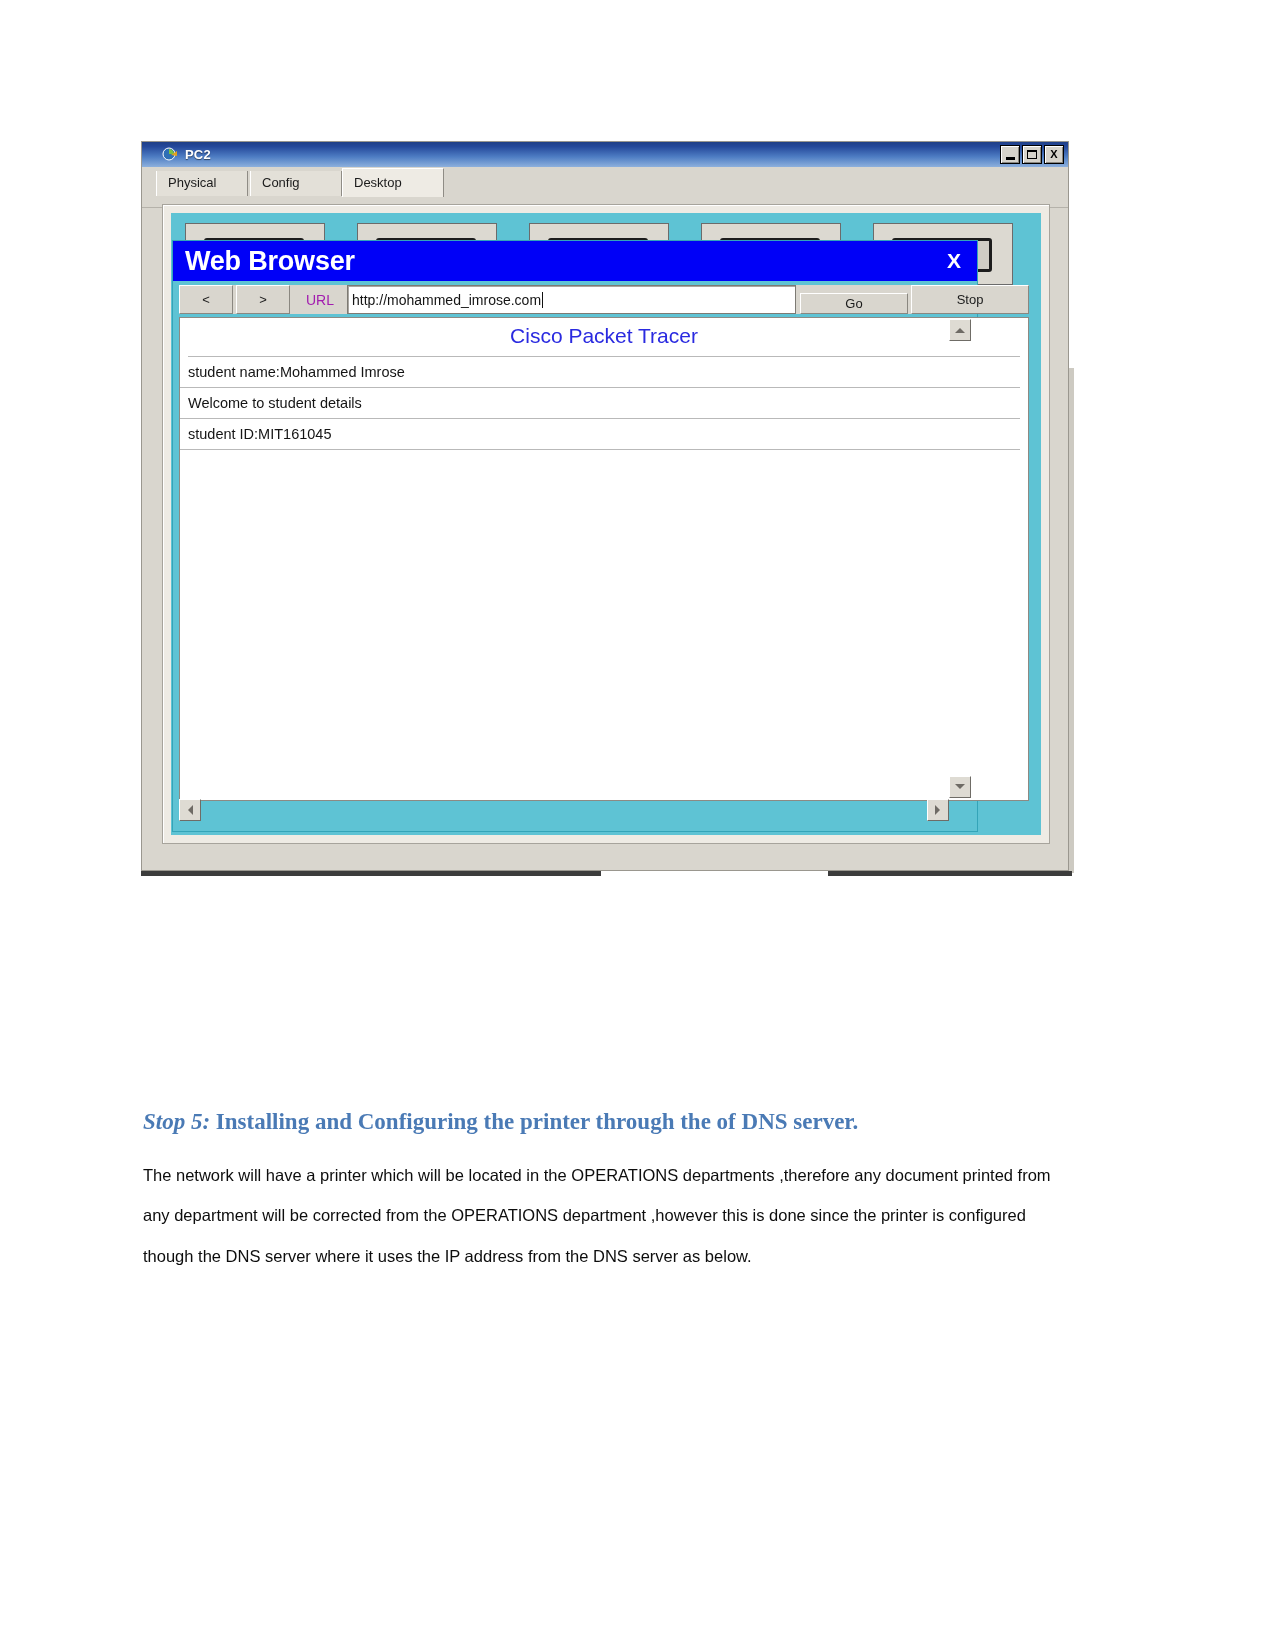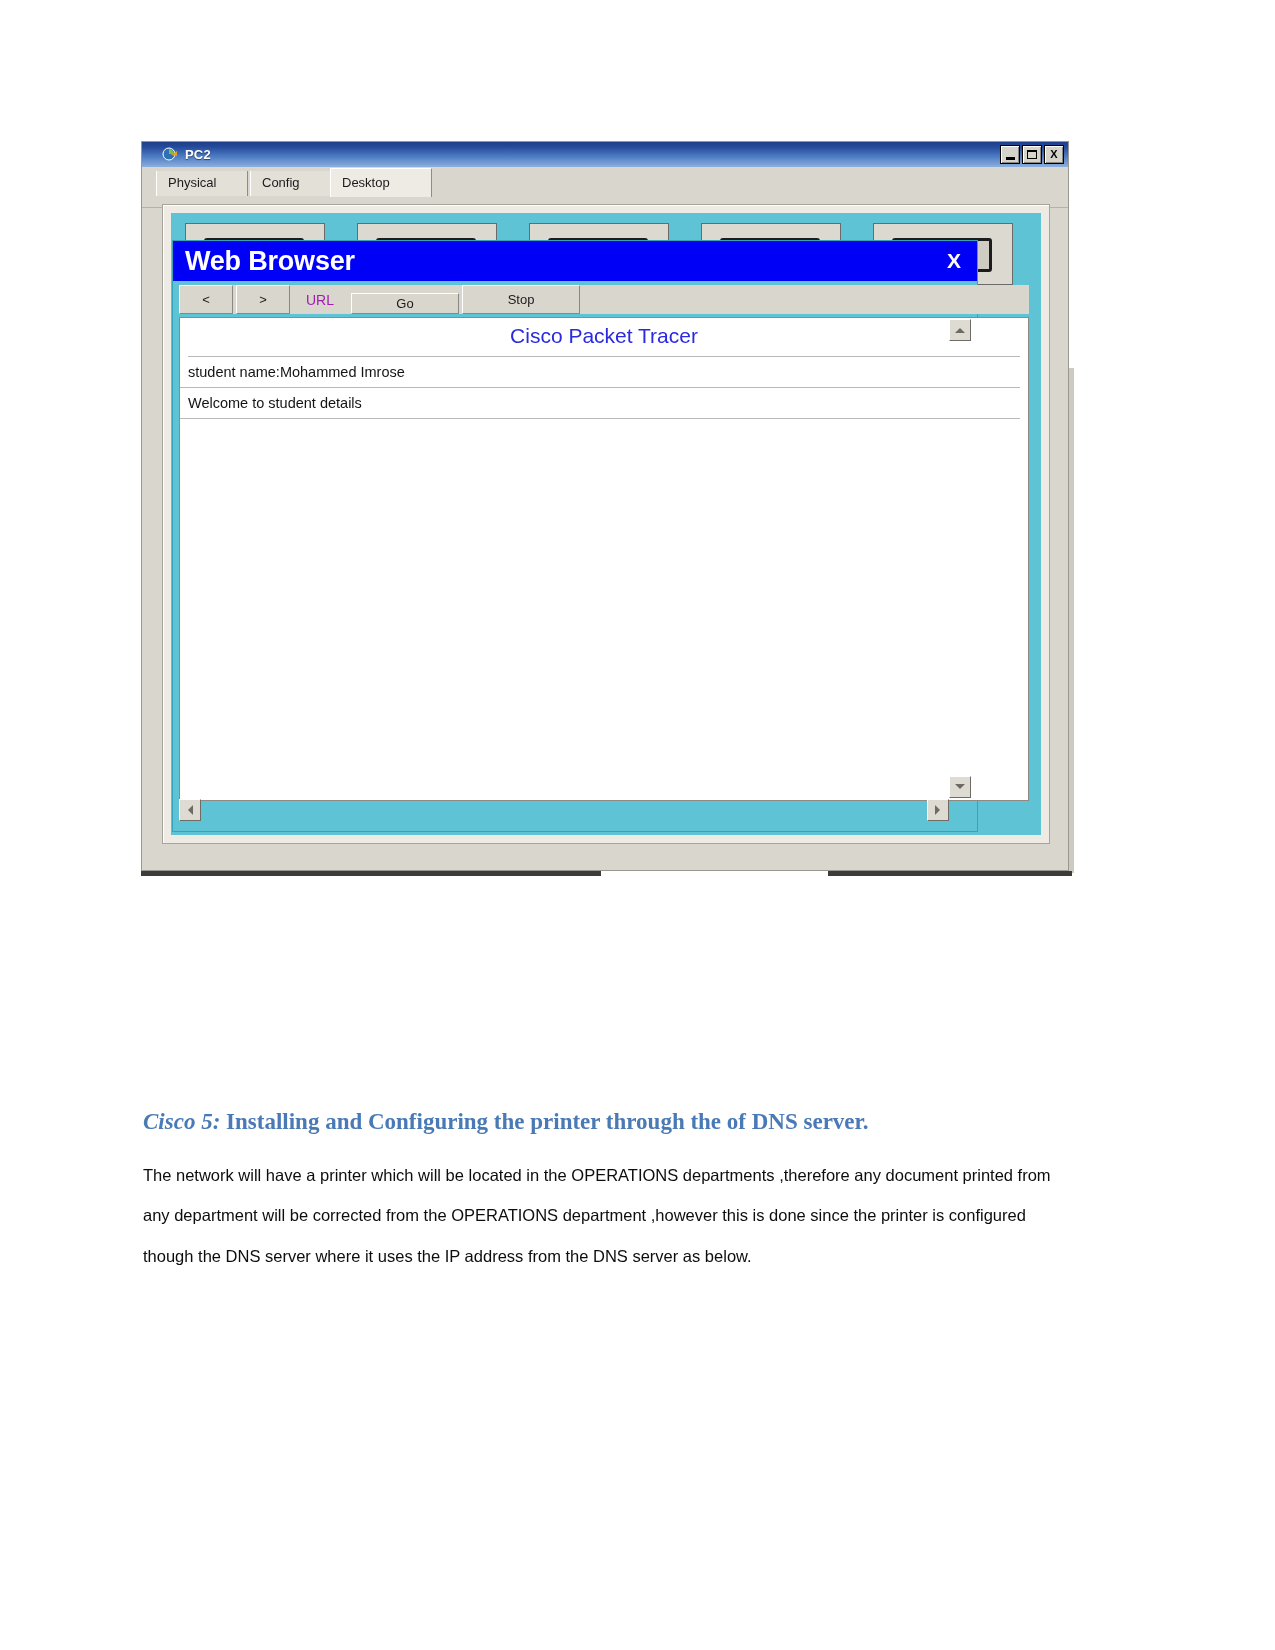--- a/index.html
+++ b/index.html
@@ -393,21 +393,21 @@
       <span class="winbtn">
           <i class="max-glyph"></i>
         </span>
       <span class="winbtn">X</span>
     </span>
   </div>
 
   <div id="pc2-tabs">
     <div class="tab" style="left:14px;width:92px;">Physical</div>
     <div class="tab" style="left:108px;width:92px;">Config</div>
-    <div class="tab active" style="left:188px;width:102px;">Desktop</div>
+    <div class="tab active" style="left:200px;width:102px;">Desktop</div>
     <div class="tab" style="left:314px;width:168px;margin-top:45px;">Custom Interface</div>
   </div>
 
   <div id="pc2-body">
     <div id="desktop-area">
       <div class="desk-icon-box" style="left:14px;">
           <span class="glyph"></span>
         </div>
       <div class="desk-icon-box" style="left:186px;">
           <span class="glyph"></span>
@@ -429,43 +429,48 @@
 
   <div id="wb-titlebar">
     <span id="wb-title">Web Browser</span>
     <span id="wb-close">X</span>
   </div>
 
   <div id="wb-toolbar">
     <div class="tb-btn" id="wb-back">&lt;</div>
     <div class="tb-btn" id="wb-fwd">&gt;</div>
     <div id="wb-urllabel">URL</div>
+    <div id="wb-urlfield">
+      <span>http://mohammed_imrose.com</span>
+        <span id="wb-caret"></span>
+    </div>
     <div class="tb-btn" id="wb-go">Go</div>
     <div class="tb-btn" id="wb-stop">Stop</div>
   </div>
 
   <div id="wb-page">
     <div class="page-head">Cisco Packet Tracer</div>
     <div class="page-line">student name:Mohammed Imrose</div>
     <div class="page-line">Welcome to student details</div>
+    <div class="page-line">student ID:MIT161045</div>
   </div>
 
   <div class="sb-btn" id="sb-up">
       <i class="arr-up"></i>
     </div>
   <div class="sb-btn" id="sb-down">
       <i class="arr-down"></i>
     </div>
   <div class="sb-btn" id="sb-left">
       <i class="arr-left"></i>
     </div>
   <div class="sb-btn" id="sb-right">
       <i class="arr-right"></i>
     </div>
 </div>
 
 <div id="pc2-edge-right"></div>
 <div id="pc2-shadow-a"></div>
 <div id="pc2-shadow-b"></div>
 
-<div id="doc-heading"><span class="step-label">Cisco 5:</span><span> Installing and Configuring the printer through the  of  DNS server.</span></div>
+<div id="doc-heading"><span class="step-label">Stop 5:</span><span> Installing and Configuring the printer through the  of  DNS server.</span></div>
 
 <div id="doc-para">The network  will have a printer which will be located in the OPERATIONS departments ,therefore any document printed from any department will be corrected from the OPERATIONS department ,however this is done since the printer is configured though the DNS server where it uses the IP address from the DNS server as below.</div>
 
 </body></html>

